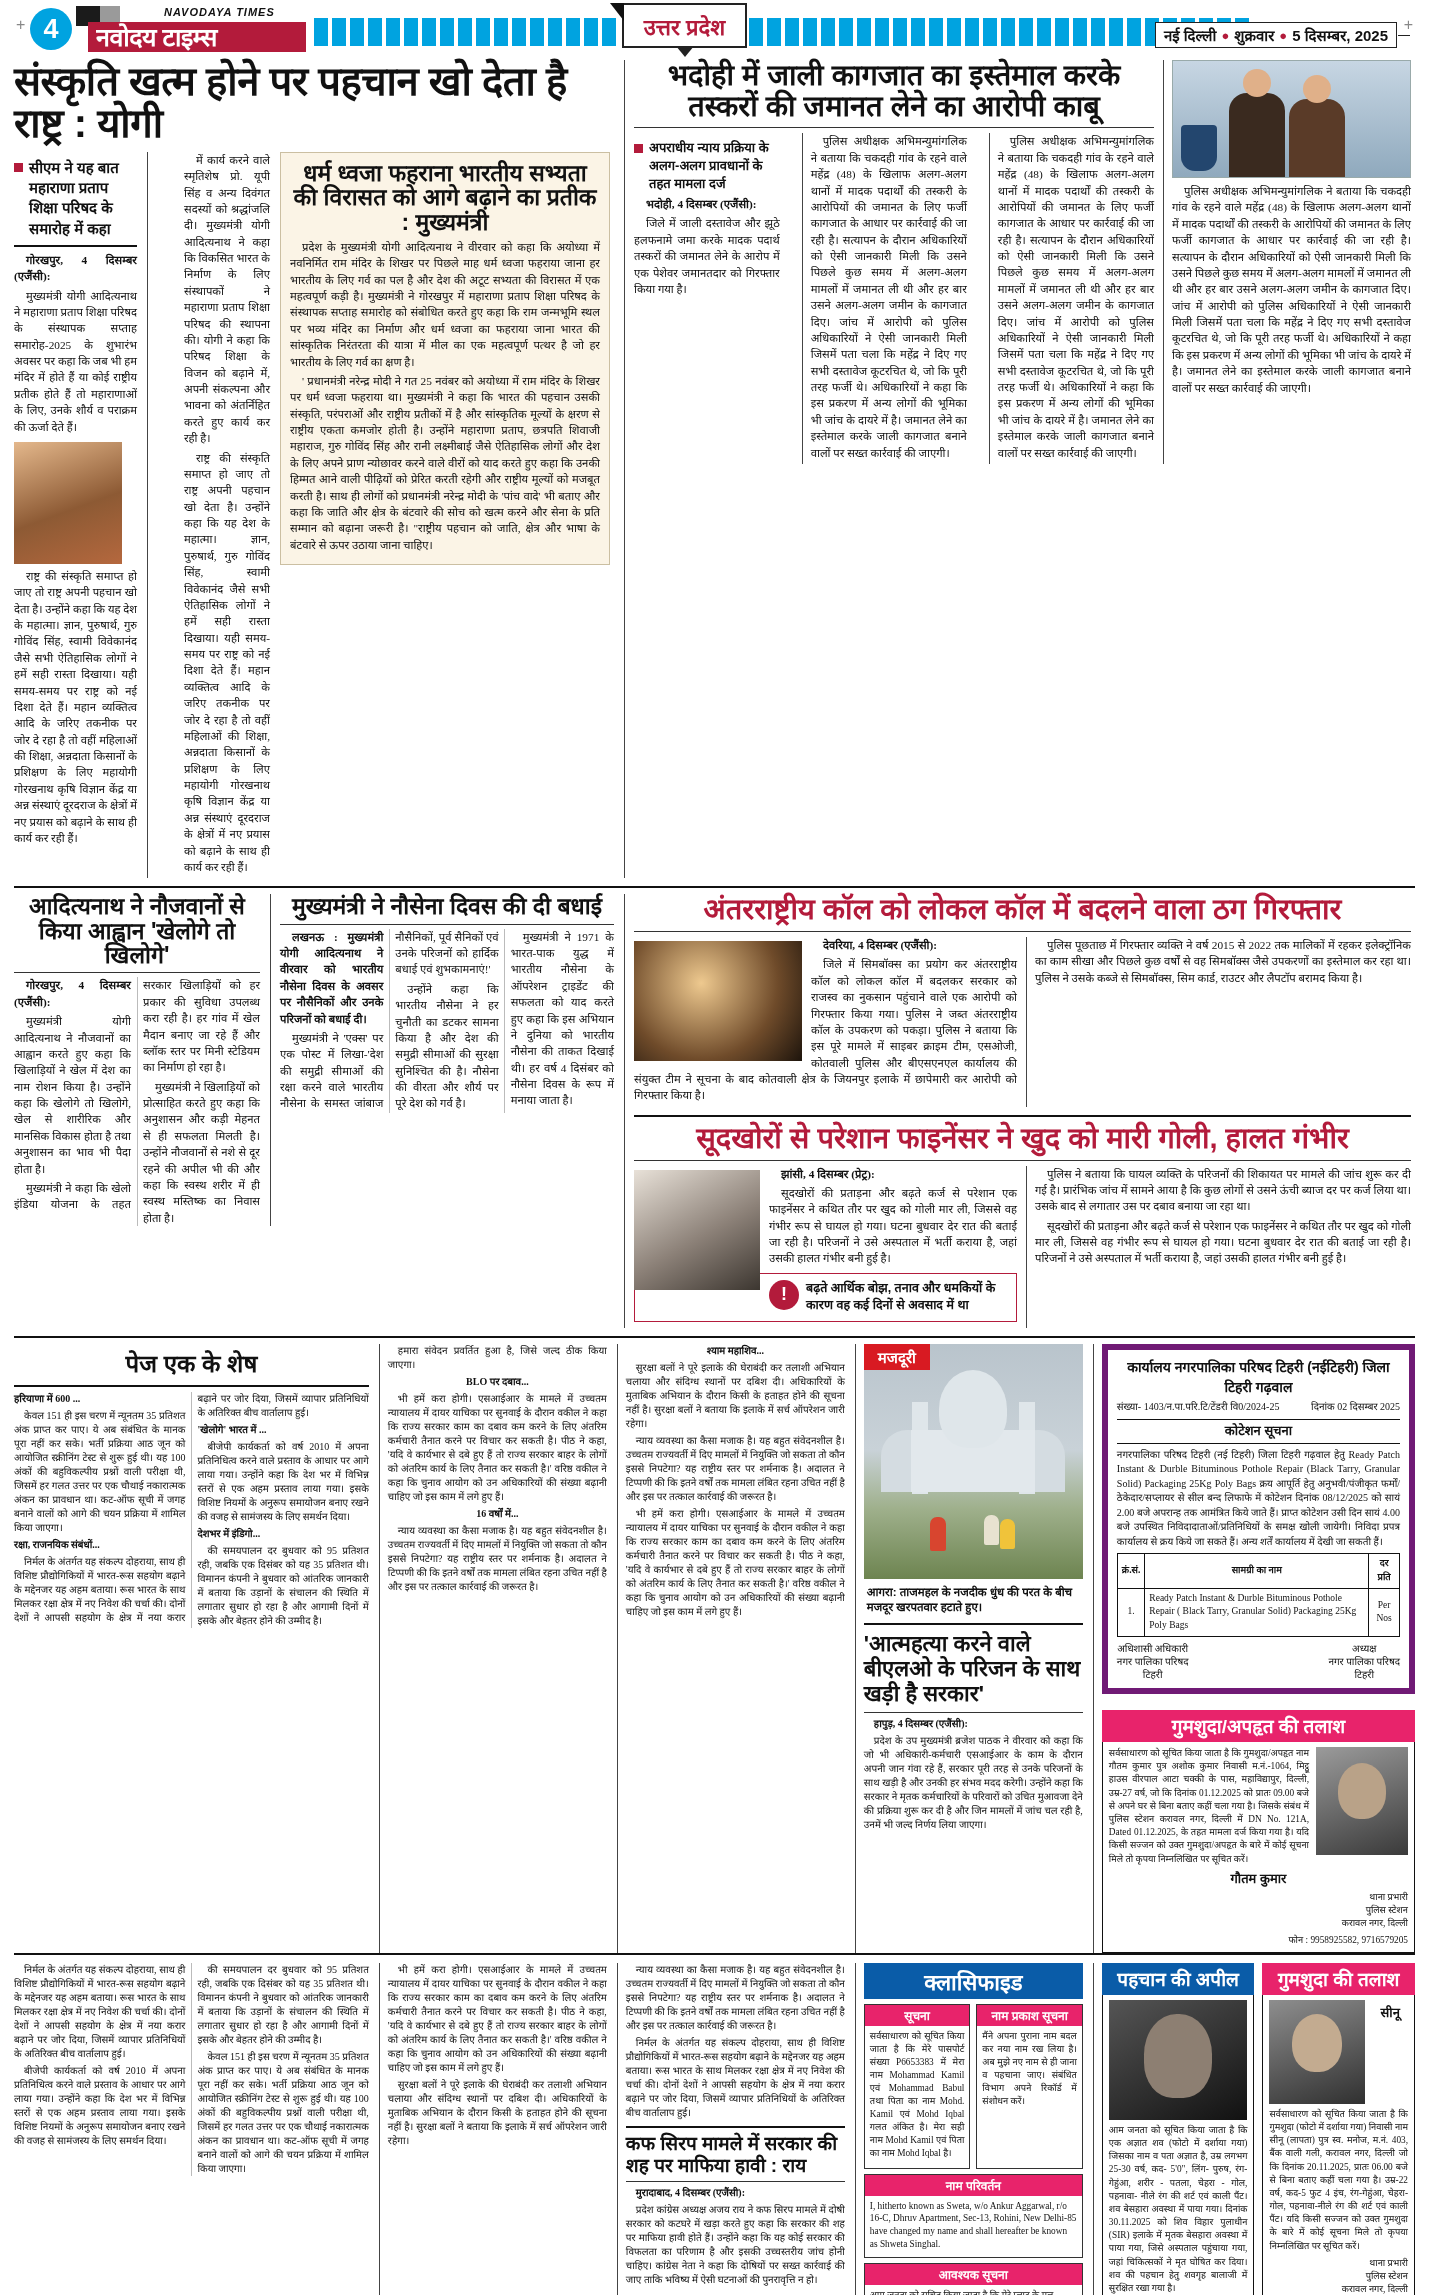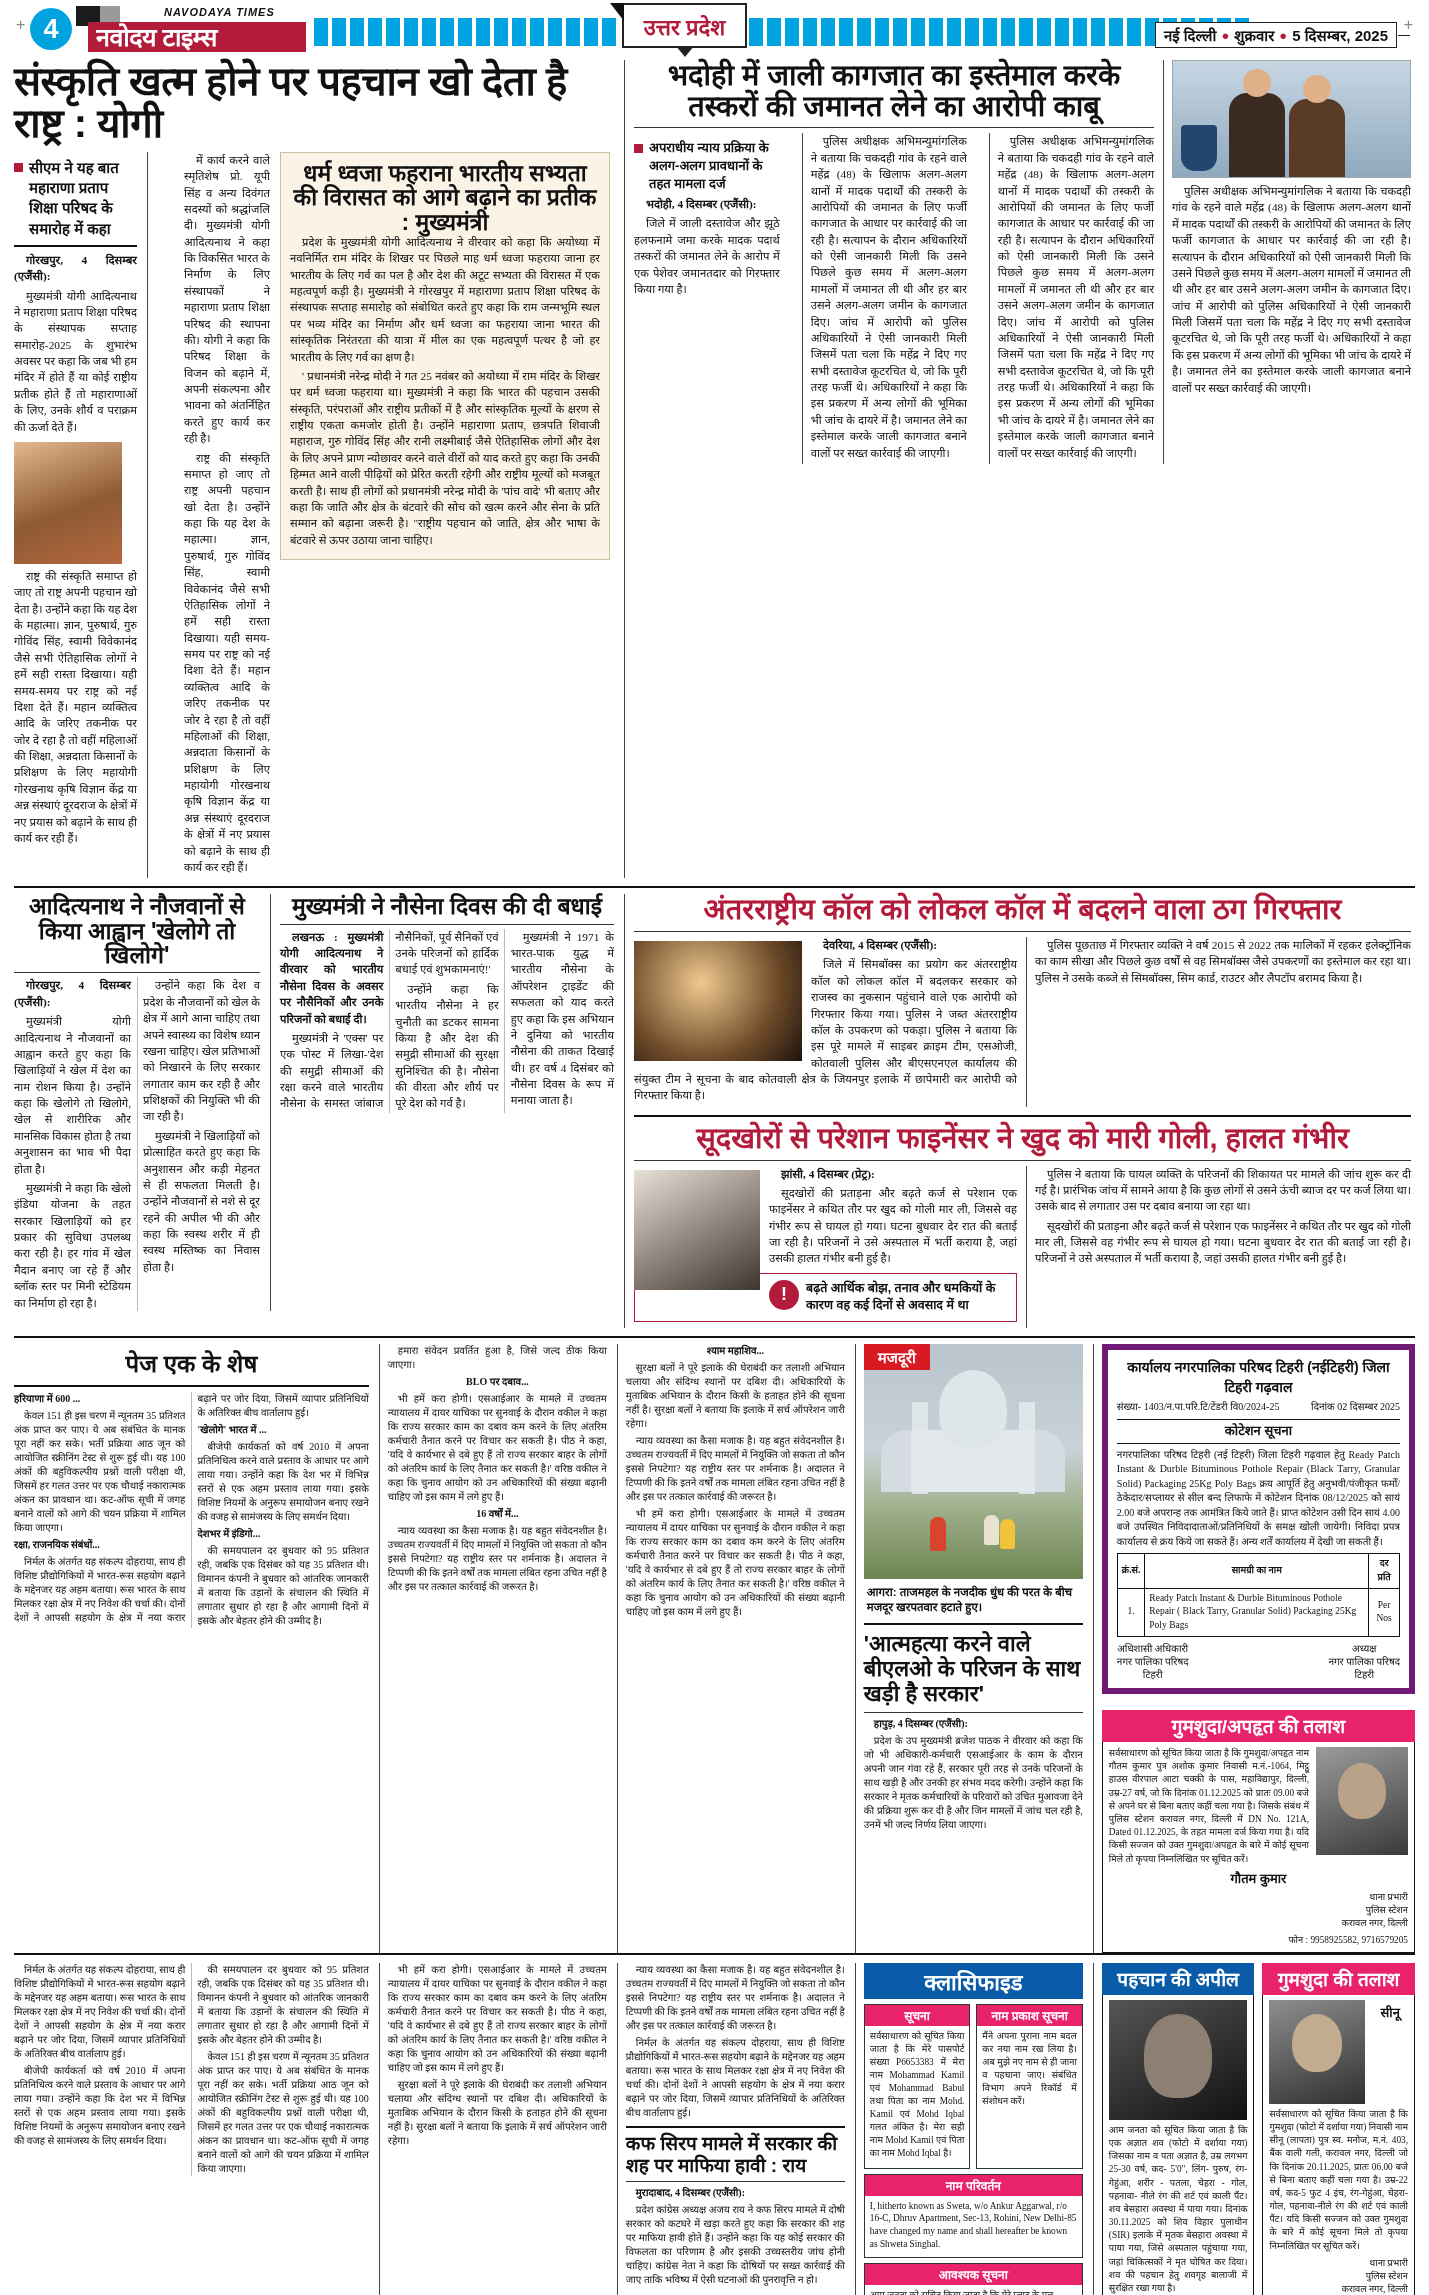--- a/index.html
+++ b/index.html
@@ -259,21 +259,21 @@
         </div>
         <div style="width:123px;" class="vdiv">
           <div class="body-txt" style="padding-left:8px;margin-left:28px;">
             <p>में कार्य करने वाले स्मृतिशेष प्रो. यूपी सिंह व अन्य दिवंगत सदस्यों को श्रद्धांजलि दी। मुख्यमंत्री योगी आदित्यनाथ ने कहा कि विकसित भारत के निर्माण के लिए संस्थापकों ने महाराणा प्रताप शिक्षा परिषद की स्थापना की। योगी ने कहा कि परिषद शिक्षा के विजन को बढ़ाने में, अपनी संकल्पना और भावना को अंतर्निहित करते हुए कार्य कर रही है।</p>
             <p>राष्ट्र की संस्कृति समाप्त हो जाए तो राष्ट्र अपनी पहचान खो देता है। उन्होंने कहा कि यह देश के महात्मा। ज्ञान, पुरुषार्थ, गुरु गोविंद सिंह, स्वामी विवेकानंद जैसे सभी ऐतिहासिक लोगों ने हमें सही रास्ता दिखाया। यही समय-समय पर राष्ट्र को नई दिशा देते हैं। महान व्यक्तित्व आदि के जरिए तकनीक पर जोर दे रहा है तो वहीं महिलाओं की शिक्षा, अन्नदाता किसानों के प्रशिक्षण के लिए महायोगी गोरखनाथ कृषि विज्ञान केंद्र या अन्न संस्थाएं दूरदराज के क्षेत्रों में नए प्रयास को बढ़ाने के साथ ही कार्य कर रही हैं।</p>
           </div>
         </div>
         <div style="width:330px;">
           <div class="dharm-box">
             <div class="hl hl-md" style="text-align:center">धर्म ध्वजा फहराना भारतीय सभ्यता की विरासत को आगे बढ़ाने का प्रतीक : मुख्यमंत्री</div>
-            <div class="body-txt" style="">
+            <div class="body-txt" style="margin-top:5px;">
               <p>प्रदेश के मुख्यमंत्री योगी आदित्यनाथ ने वीरवार को कहा कि अयोध्या में नवनिर्मित राम मंदिर के शिखर पर पिछले माह धर्म ध्वजा फहराया जाना हर भारतीय के लिए गर्व का पल है और देश की अटूट सभ्यता की विरासत में एक महत्वपूर्ण कड़ी है। मुख्यमंत्री ने गोरखपुर में महाराणा प्रताप शिक्षा परिषद के संस्थापक सप्ताह समारोह को संबोधित करते हुए कहा कि राम जन्मभूमि स्थल पर भव्य मंदिर का निर्माण और धर्म ध्वजा का फहराया जाना भारत की सांस्कृतिक निरंतरता की यात्रा में मील का एक महत्वपूर्ण पत्थर है जो हर भारतीय के लिए गर्व का क्षण है।</p>
               <p>' प्रधानमंत्री नरेन्द्र मोदी ने गत 25 नवंबर को अयोध्या में राम मंदिर के शिखर पर धर्म ध्वजा फहराया था। मुख्यमंत्री ने कहा कि भारत की पहचान उसकी संस्कृति, परंपराओं और राष्ट्रीय प्रतीकों में है और सांस्कृतिक मूल्यों के क्षरण से राष्ट्रीय एकता कमजोर होती है। उन्होंने महाराणा प्रताप, छत्रपति शिवाजी महाराज, गुरु गोविंद सिंह और रानी लक्ष्मीबाई जैसे ऐतिहासिक लोगों और देश के लिए अपने प्राण न्योछावर करने वाले वीरों को याद करते हुए कहा कि उनकी हिम्मत आने वाली पीढ़ियों को प्रेरित करती रहेगी और राष्ट्रीय मूल्यों को मजबूत करती है। साथ ही लोगों को प्रधानमंत्री नरेन्द्र मोदी के 'पांच वादे' भी बताए और कहा कि जाति और क्षेत्र के बंटवारे की सोच को खत्म करने और सेना के प्रति सम्मान को बढ़ाना जरूरी है। "राष्ट्रीय पहचान को जाति, क्षेत्र और भाषा के बंटवारे से ऊपर उठाया जाना चाहिए।</p>
             </div>
           </div>
         </div>
       </div>
     </div>
 
     <div class="col-right vdiv" style="padding-left:9px;">
       <div style="display:flex;gap:9px;">
@@ -327,21 +327,20 @@
     <div style="width:600px;">
       <div style="display:flex;gap:10px;">
         <div style="width:246px;">
           <div class="hl hl-md" style="text-align:center">आदित्यनाथ ने नौजवानों से किया आह्वान 'खेलोगे तो खिलोगे'</div>
           <div class="rule" style="margin:5px 0 4px;"></div>
           <div class="cols2">
             <div class="body-txt">
               <p><b>गोरखपुर, 4 दिसम्बर (एजैंसी):</b></p>
               <p>मुख्यमंत्री योगी आदित्यनाथ ने नौजवानों का आह्वान करते हुए कहा कि खिलाड़ियों ने खेल में देश का नाम रोशन किया है। उन्होंने कहा कि खेलोगे तो खिलोगे, खेल से शारीरिक और मानसिक विकास होता है तथा अनुशासन का भाव भी पैदा होता है।</p>
               <p>मुख्यमंत्री ने कहा कि खेलो इंडिया योजना के तहत सरकार खिलाड़ियों को हर प्रकार की सुविधा उपलब्ध करा रही है। हर गांव में खेल मैदान बनाए जा रहे हैं और ब्लॉक स्तर पर मिनी स्टेडियम का निर्माण हो रहा है।</p>
-              <p>उन्होंने कहा कि देश व प्रदेश के नौजवानों को खेल के क्षेत्र में आगे आना चाहिए तथा अपने स्वास्थ्य का विशेष ध्यान रखना चाहिए। खेल प्रतिभाओं को निखारने के लिए सरकार लगातार काम कर रही है और प्रशिक्षकों की नियुक्ति भी की जा रही है।</p>
               <p>मुख्यमंत्री ने खिलाड़ियों को प्रोत्साहित करते हुए कहा कि अनुशासन और कड़ी मेहनत से ही सफलता मिलती है। उन्होंने नौजवानों से नशे से दूर रहने की अपील भी की और कहा कि स्वस्थ शरीर में ही स्वस्थ मस्तिष्क का निवास होता है।</p>
             </div>
           </div>
         </div>
         <div style="width:344px;" class="vdiv">
           <div style="padding-left:9px;">
             <div class="hl hl-md" style="text-align:center">मुख्यमंत्री ने नौसेना दिवस की दी बधाई</div>
             <div class="rule" style="margin:5px 0 4px;"></div>
             <div class="cols3">
               <div class="body-txt">

